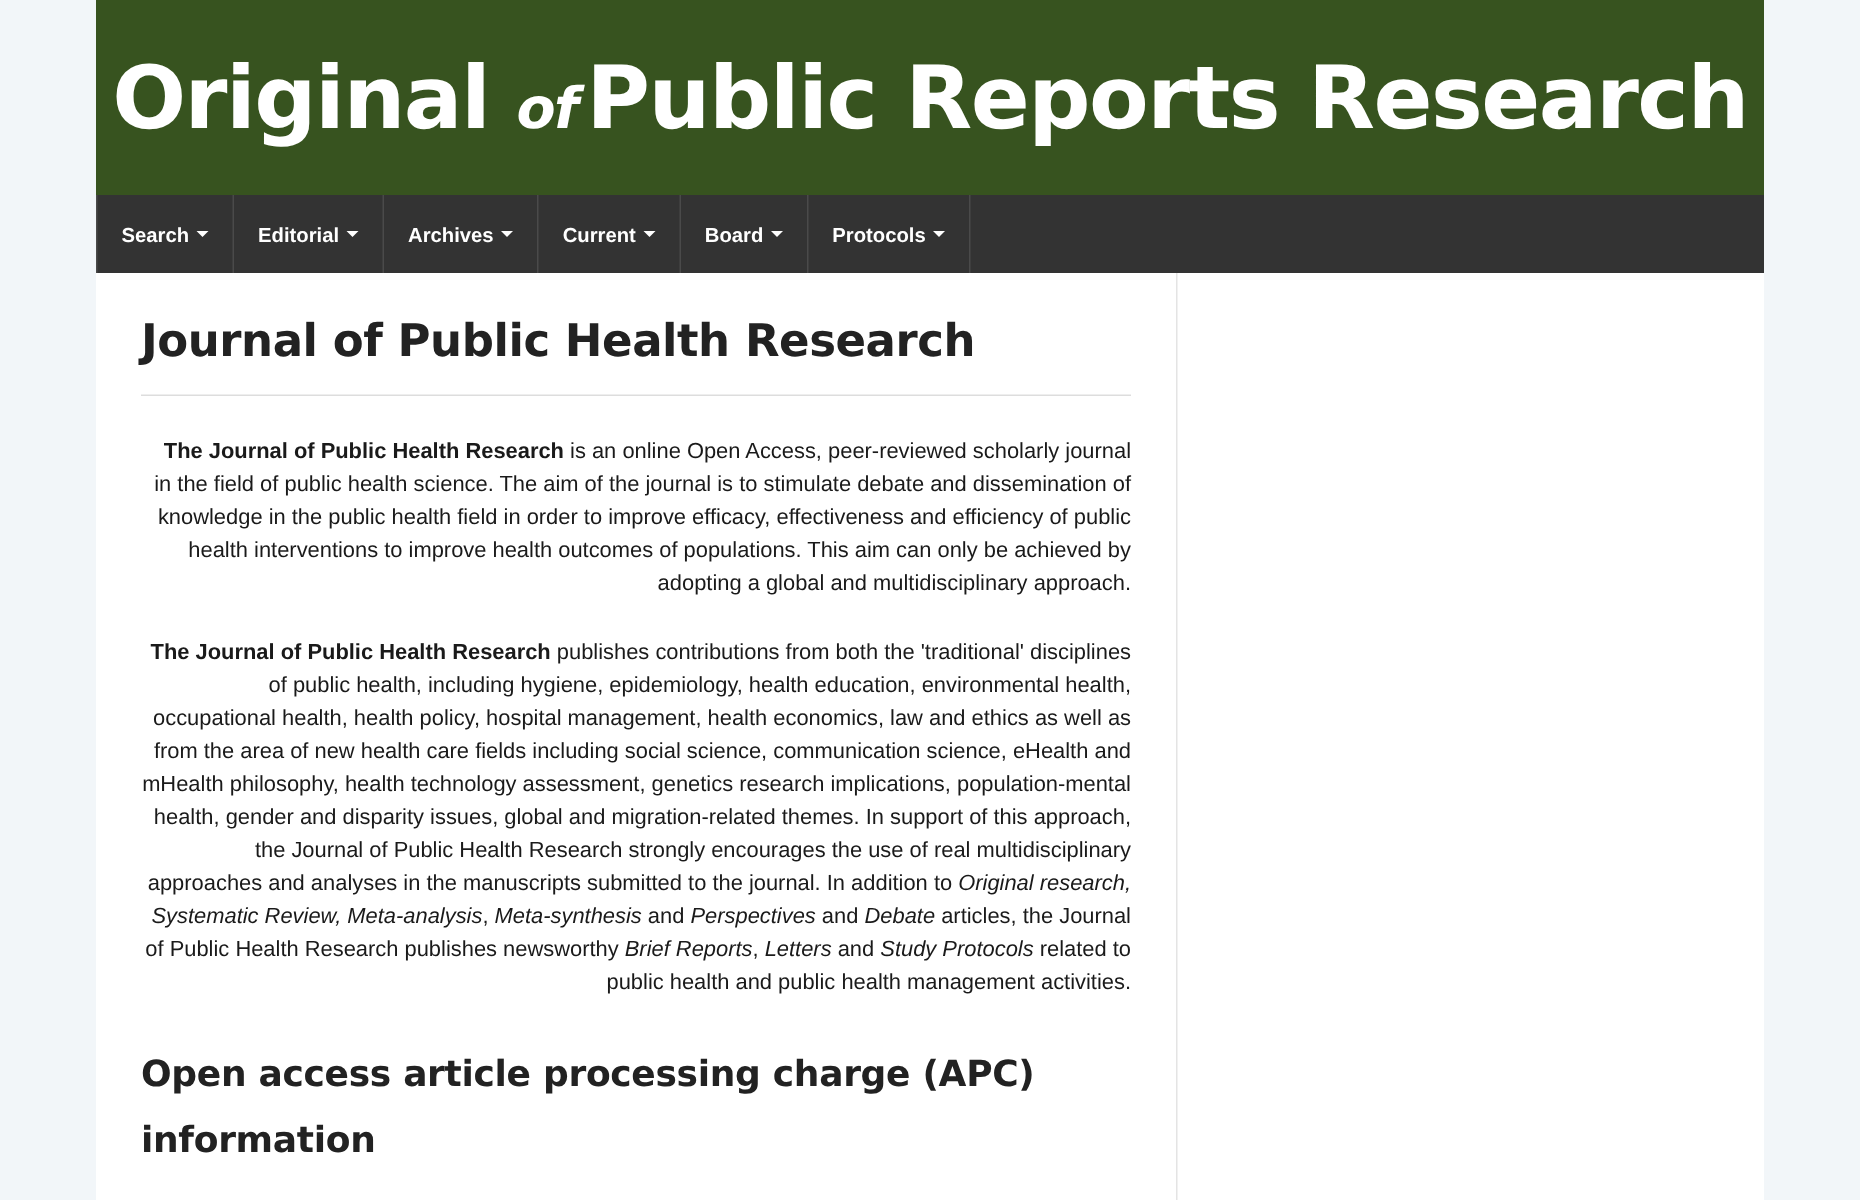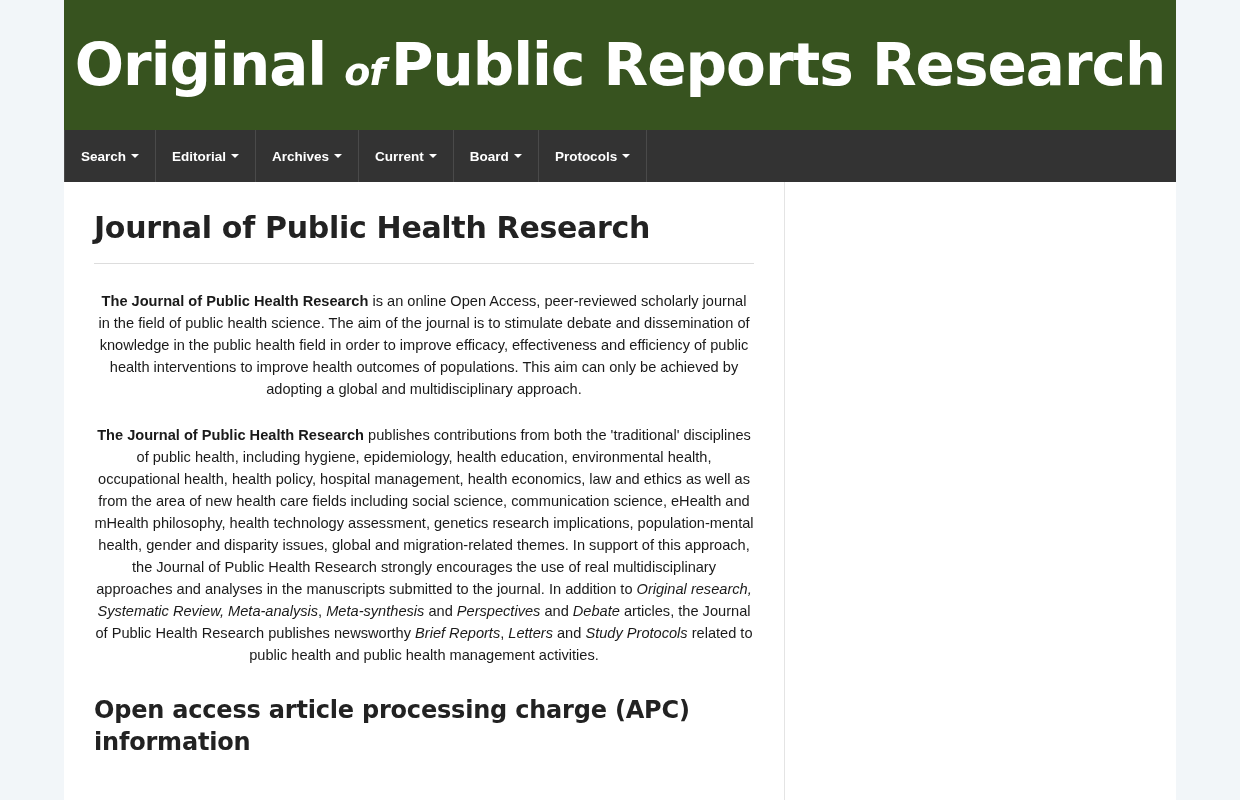--- a/index.html
+++ b/index.html
@@ -95,30 +95,30 @@
   .divider {
     border: none;
     border-top: 1px solid #dddddd;
     margin: 0 0 26px 0;
   }
   .para {
     font-size: 14.6px;
     line-height: 22px;
     color: #1a1a1a;
     margin: 0 0 24px 0;
-    text-align: center;
+    text-align: right;
   }
   .para b { font-weight: bold; }
   .para i { font-style: italic; }
   .section-title {
     font-family: "DejaVu Sans", sans-serif;
     font-size: 24px;
     font-weight: bold;
     color: #222222;
-    line-height: 32px;
+    line-height: 44px;
     margin: 28px 0 0 0;
     letter-spacing: -0.2px;
   }
 </style>
 </head>
 <body>
 
 <div class="page">
 
   <div class="masthead">

